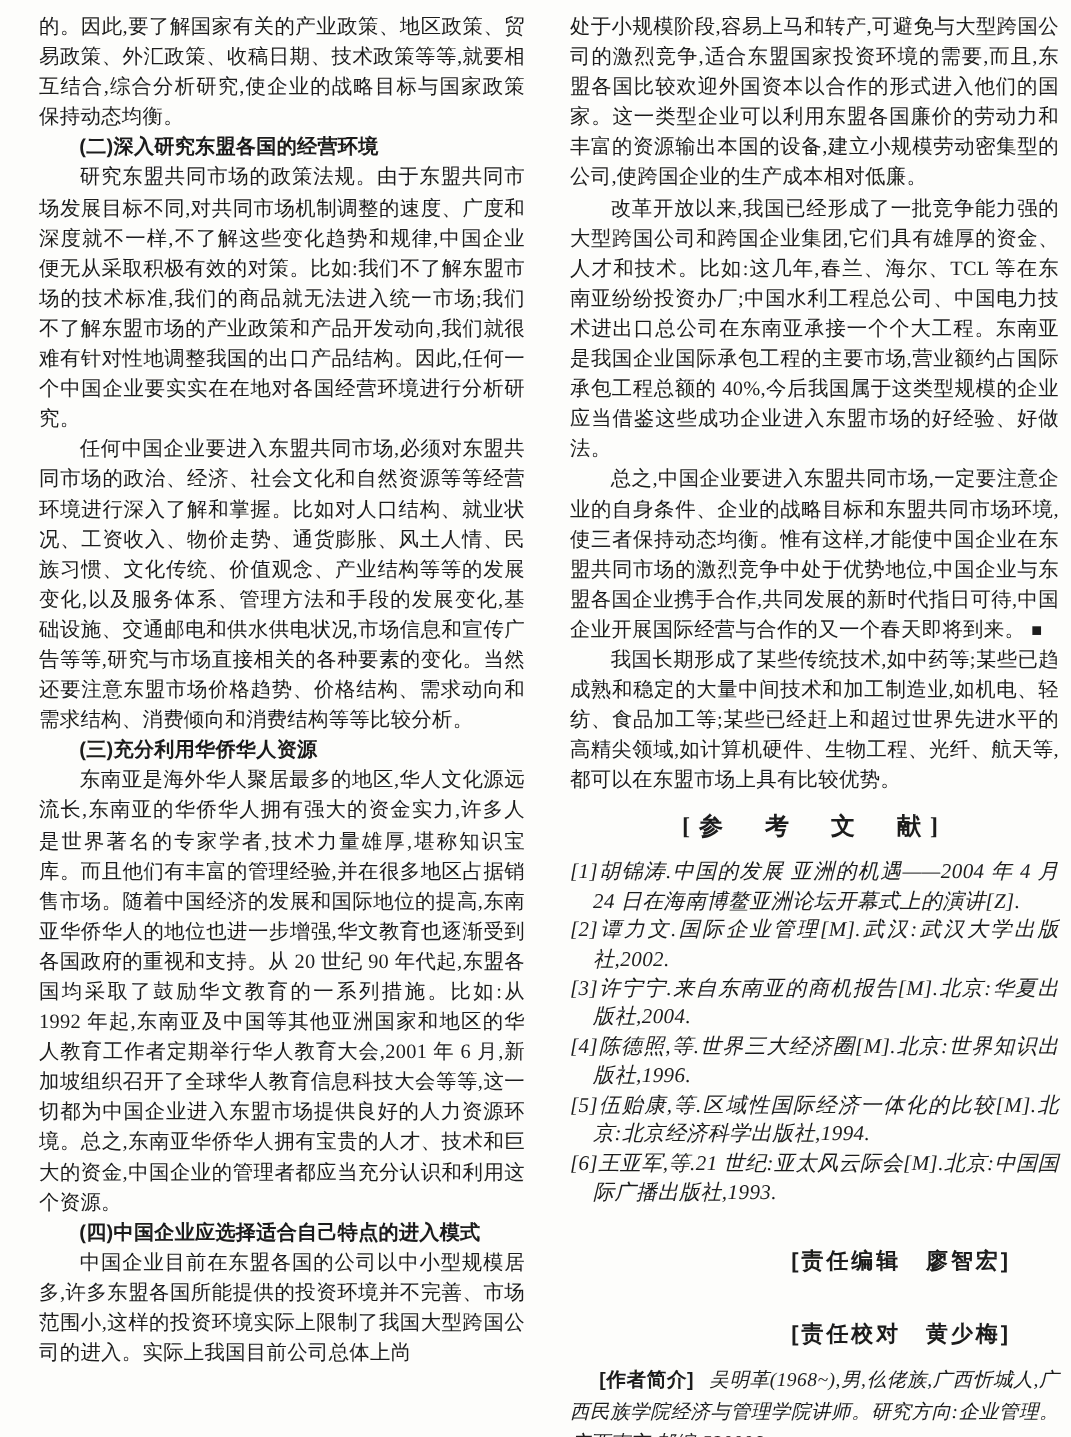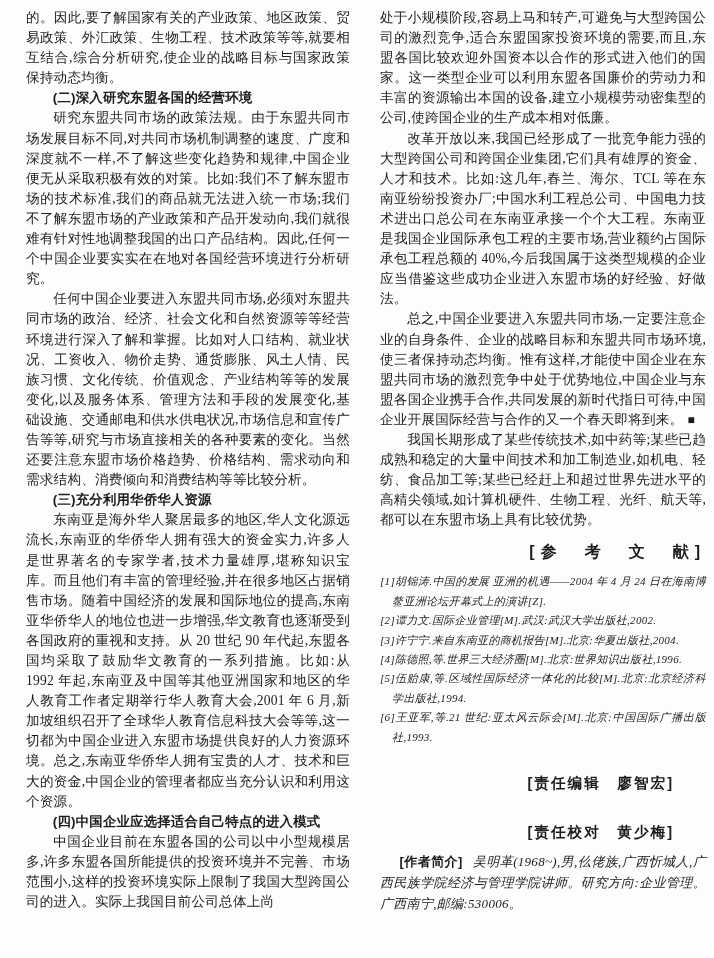--- a/index.html
+++ b/index.html
@@ -31,30 +31,30 @@
     font-weight:700;
     font-size:13.4px;
     line-height:20.1px;
     text-indent:2em;
     letter-spacing:0.2px;
   }
   .end-mark{font-style:normal;font-size:12px;margin-left:4px;}
 
   .refs{margin-top:8px;}
   .refs-heading{
-    font-family:Liberation Sans, sans-serif;
+    font-family:Liberation Serif, serif;
     font-weight:700;
     font-size:16px;
-    text-align:right;
+    text-align:center;
     letter-spacing:6px;
     line-height:24px;
     margin:10px 0 8px 0;
   }
   .ref{
-    font-size:11px;
+    font-size:14px;
     line-height:19.4px;
     font-style:italic;
     text-align:justify;
     padding-left:1.1em;
     text-indent:-1.1em;
     letter-spacing:0.3px;
   }
   .ref-label{font-style:italic;}
 
   .meta{
@@ -89,21 +89,21 @@
     margin-right:10px;
   }
 </style>
 </head>
 <body>
 
 <div class="page">
   <div class="cols">
 
     <div class="col col-left" id="col-left">
-        <p class="body">的。因此,要了解国家有关的产业政策、地区政策、贸易政策、外汇政策、生物工程、技术政策等等,就要相互结合,综合分析研究,使企业的战略目标与国家政策保持动态均衡。</p>
+        <p class="body">的。因此,要了解国家有关的产业政策、地区政策、贸易政策、外汇政策、收稿日期、技术政策等等,就要相互结合,综合分析研究,使企业的战略目标与国家政策保持动态均衡。</p>
         <p class="heading">(二)深入研究东盟各国的经营环境</p>
         <p class="body indent">研究东盟共同市场的政策法规。由于东盟共同市场发展目标不同,对共同市场机制调整的速度、广度和深度就不一样,不了解这些变化趋势和规律,中国企业便无从采取积极有效的对策。比如:我们不了解东盟市场的技术标准,我们的商品就无法进入统一市场;我们不了解东盟市场的产业政策和产品开发动向,我们就很难有针对性地调整我国的出口产品结构。因此,任何一个中国企业要实实在在地对各国经营环境进行分析研究。</p>
         <p class="body indent">任何中国企业要进入东盟共同市场,必须对东盟共同市场的政治、经济、社会文化和自然资源等等经营环境进行深入了解和掌握。比如对人口结构、就业状况、工资收入、物价走势、通货膨胀、风土人情、民族习惯、文化传统、价值观念、产业结构等等的发展变化,以及服务体系、管理方法和手段的发展变化,基础设施、交通邮电和供水供电状况,市场信息和宣传广告等等,研究与市场直接相关的各种要素的变化。当然还要注意东盟市场价格趋势、价格结构、需求动向和需求结构、消费倾向和消费结构等等比较分析。</p>
         <p class="heading">(三)充分利用华侨华人资源</p>
         <p class="body indent">东南亚是海外华人聚居最多的地区,华人文化源远流长,东南亚的华侨华人拥有强大的资金实力,许多人是世界著名的专家学者,技术力量雄厚,堪称知识宝库。而且他们有丰富的管理经验,并在很多地区占据销售市场。随着中国经济的发展和国际地位的提高,东南亚华侨华人的地位也进一步增强,华文教育也逐渐受到各国政府的重视和支持。从 20 世纪 90 年代起,东盟各国均采取了鼓励华文教育的一系列措施。比如:从 1992 年起,东南亚及中国等其他亚洲国家和地区的华人教育工作者定期举行华人教育大会,2001 年 6 月,新加坡组织召开了全球华人教育信息科技大会等等,这一切都为中国企业进入东盟市场提供良好的人力资源环境。总之,东南亚华侨华人拥有宝贵的人才、技术和巨大的资金,中国企业的管理者都应当充分认识和利用这个资源。</p>
         <p class="heading">(四)中国企业应选择适合自己特点的进入模式</p>
         <p class="body indent">中国企业目前在东盟各国的公司以中小型规模居多,许多东盟各国所能提供的投资环境并不完善、市场范围小,这样的投资环境实际上限制了我国大型跨国公司的进入。实际上我国目前公司总体上尚</p>
       </div>
 
     <div class="col col-right">

